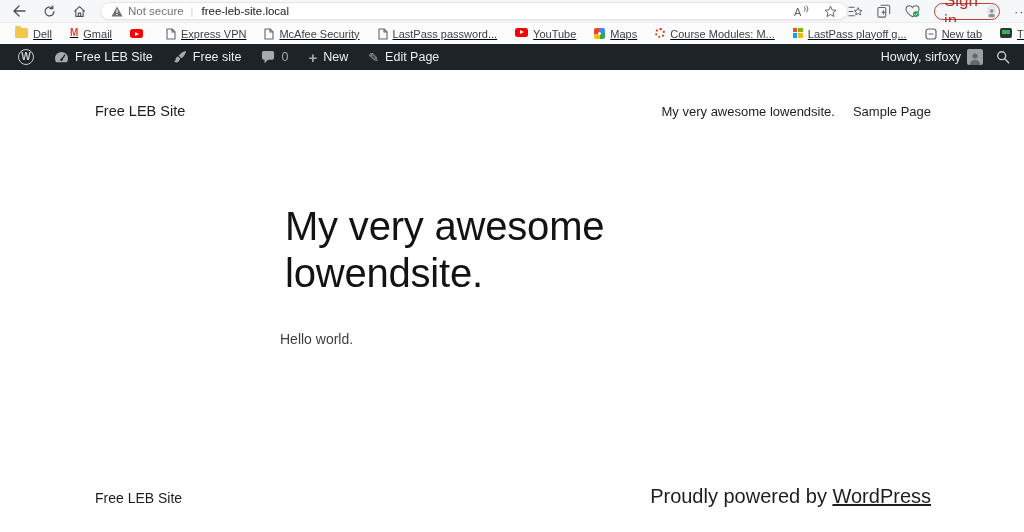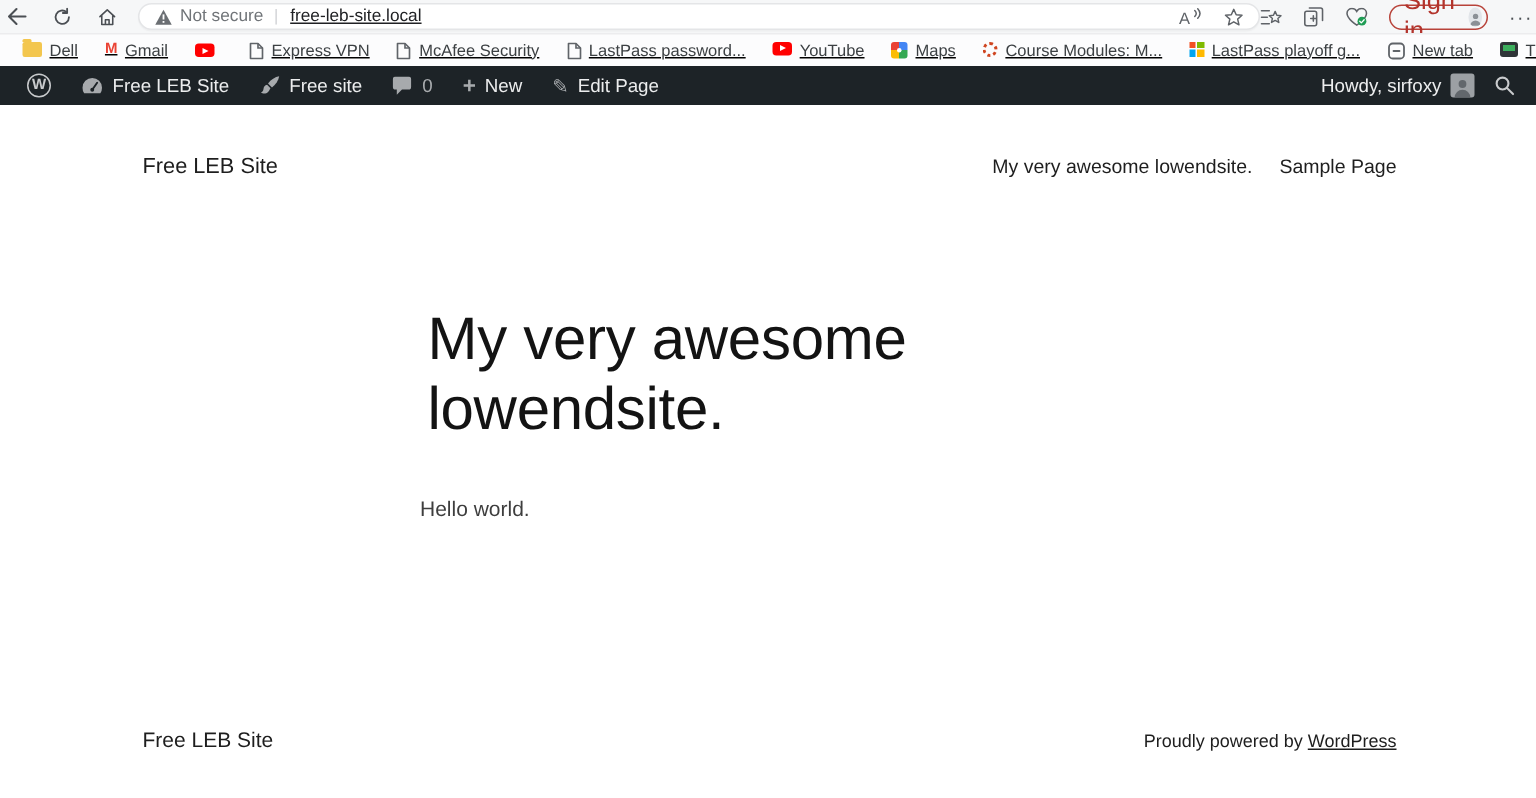--- a/index.html
+++ b/index.html
@@ -1,30 +1,30 @@
 <!DOCTYPE html>
 <html><head>
 <meta charset="utf-8">
 <style>
   * { margin:0; padding:0; box-sizing:border-box; }
   html,body { width:1024px; height:532px; overflow:hidden;
     font-family:"Liberation Sans","DejaVu Sans",sans-serif; background:#fff; }
 
   
   .toolbar { position:absolute; top:0; left:0; width:1024px; height:22px;
-    background:#f6f7f8; display:flex; align-items:center; padding:0 10px 0 12px;justify-content:center; }
+    background:#f6f7f8; display:flex; align-items:center; padding:0 10px 0 12px; }
   .nav-btns { display:flex; align-items:center; gap:17px; margin-right:14px; }
   .nav-btn { color:#4b4f54; display:flex; align-items:center; cursor:pointer; }
   .addr-pill { height:18px; flex:0 0 748px; background:#fff; border:1px solid #e4e5e7;
     border-radius:9px; display:flex; align-items:center; padding:0 10px;
     box-shadow:0 1px 1px rgba(0,0,0,0.04); }
   .addr-pill .warn { margin-right:5px; display:flex; }
   .sec-label { font-size:11.5px; color:#707478; margin-right:7px; }
   .addr-divider { color:#d0d2d5; font-size:11px; margin-right:8px; }
-  .url-text { font-size:11.5px; color:#202124;text-decoration:underline; }
+  .url-text { font-size:11.5px; color:#202124; }
   .pill-right { margin-left:auto; display:flex; align-items:center; gap:15px; color:#5f6368; }
   .tb-right { margin-left:auto; display:flex; align-items:center; gap:14px; color:#5f6368; }
   .signin { display:flex; align-items:center; gap:5px; border:1.5px solid #b8433a;
     border-radius:10px; height:17px; padding:0 3px 0 9px; cursor:pointer; }
   .signin-label { font-size:17px; color:#b3342c; }
   .avatar-sm { width:13px; height:13px; border-radius:50%; background:#e2e5e9;
     display:flex; align-items:flex-end; justify-content:center; overflow:hidden; }
   .more-dots { font-size:13px; color:#4b4f54; letter-spacing:1px; cursor:pointer; }
 
   
@@ -75,21 +75,21 @@
     display:flex; justify-content:space-between; align-items:baseline; }
   .site-title { font-size:14.5px; color:#1e1e1e; cursor:pointer; }
   .site-nav { display:flex; gap:18px; }
   .site-nav a { font-size:13px; color:#1e1e1e; text-decoration:none; cursor:pointer; }
   .post-title { position:absolute; left:285px; top:133px; width:350px;
     font-size:40px; line-height:47px; font-weight:400; color:#131313; letter-spacing:-0.2px; }
   .post-body { position:absolute; left:280px; top:261px; font-size:14px; color:#3e3e3e; }
   .site-footer { position:absolute; top:415px; left:95px; right:93px;
     display:flex; justify-content:space-between; align-items:baseline; }
   .footer-title { font-size:14px; color:#1e1e1e; cursor:pointer; }
-  .footer-credit { font-size:12px; color:#1e1e1e; }
+  .footer-credit { font-size:20px; color:#1e1e1e; }
   .footer-credit a { color:#1e1e1e; text-decoration:underline; cursor:pointer; }
 
   svg { display:block; }
 </style>
 </head>
 <body>
 
 <div class="toolbar">
   <div class="nav-btns">
     <span class="nav-btn">

